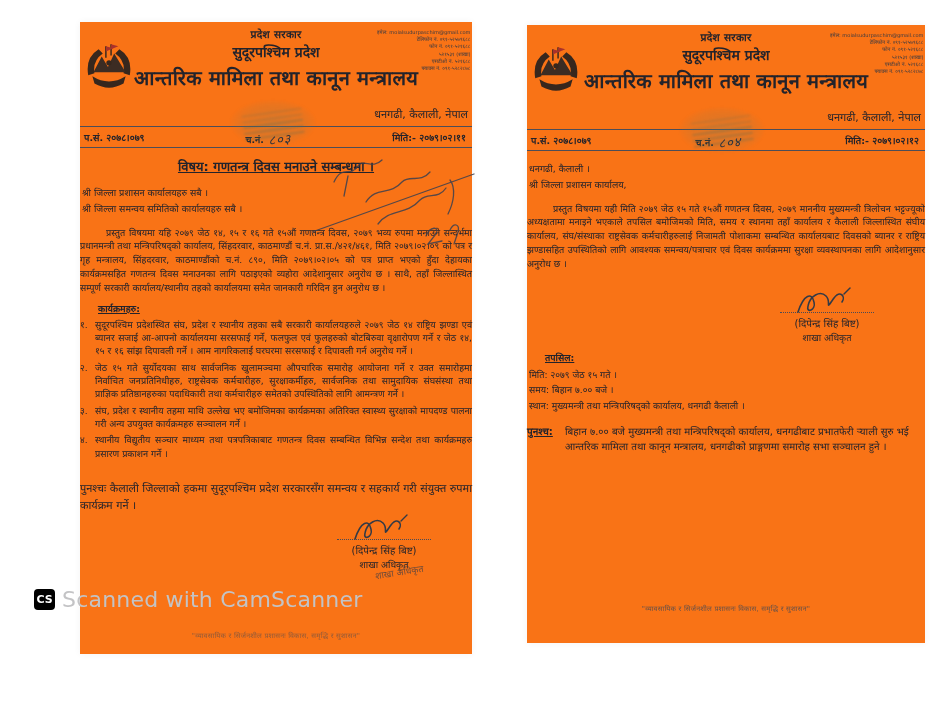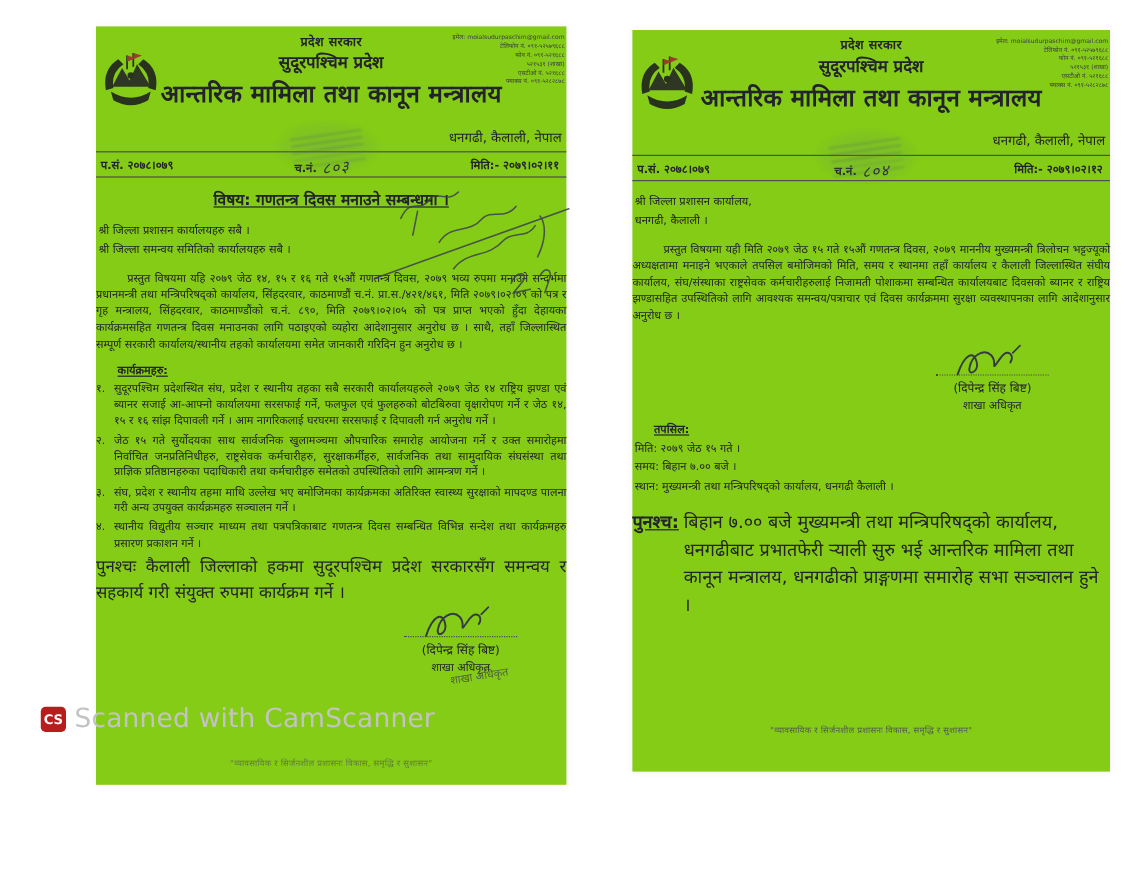--- a/index.html
+++ b/index.html
@@ -1,20 +1,20 @@
 <!DOCTYPE html>
 <html><head>
 <meta charset="utf-8">
 <style>
   * { margin:0; padding:0; box-sizing:border-box; }
   html,body { width:940px; height:726px; background:#ffffff; overflow:hidden;
     font-family:"DejaVu Sans", sans-serif; color:#23232b; }
   .stage { position:relative; width:940px; height:726px; background:#fff; }
 
-  .doc { position:absolute; background:#84cc16; box-shadow:0 0 7px rgba(0,0,0,0.05); }
+  .doc { position:absolute; background:#f97316; box-shadow:0 0 7px rgba(0,0,0,0.05); }
   .doc-left  { left:80px;  top:22px; width:392px; height:632px; }
   .doc-right { left:527px; top:25px; width:398px; height:618px; }
 
   
   .hdr { position:relative; height:104px; }
   .emblem { position:absolute; left:2px; top:18px; width:54px; height:54px; opacity:.88; }
   .hdr-center { text-align:center; padding-top:5px; }
   .hdr-govt { font-size:10.5px; font-weight:bold; letter-spacing:.3px; }
   .hdr-prov { font-size:14px; font-weight:bold; margin-top:1px; }
   .hdr-ministry { font-size:20px; font-weight:bold; margin-top:3px; letter-spacing:.2px; }
@@ -41,22 +41,22 @@
   
   .subject { text-align:center; font-size:13px; font-weight:bold; margin-top:9px;text-decoration:underline; }
   .addr { margin-top:10px; font-size:9.3px; line-height:1.7; padding-left:2px; }
   .para { margin-top:9px; font-size:9.2px; line-height:1.5; text-align:justify;
     text-indent:26px; }
   .sec-head { margin:7px 0 3px 18px; font-size:9.3px; font-weight:bold;
     text-decoration:underline; }
   .prog { display:flex; gap:3px; font-size:9.2px; line-height:1.45; margin-bottom:3px; }
   .prog .num { flex:0 0 12px; }
   .prog .txt { text-align:justify; }
-  .ps { margin-top:3px; font-size:14px; line-height:1.5; text-align:justify; }
-  .ps-flex { display:flex; gap:4px; margin-top:10px; font-size:15px; line-height:1.55; }
+  .ps { margin-top:21px; font-size:11px; line-height:1.5; text-align:justify; }
+  .ps-flex { display:flex; gap:4px; margin-top:10px; font-size:10px; line-height:1.55; }
   .ps-label { flex:0 0 34px; font-weight:bold; text-decoration:underline; }
   .tap-line { font-size:9.2px; line-height:1.7; padding-left:2px; }
 
   
   .sig-block { width:120px; margin-left:auto; text-align:center; position:relative; }
   .doc-left  .sig-block { margin-right:28px; margin-top:-2px; }
   .doc-right .sig-block { margin-right:38px; margin-top:14px; }
   .sig-scribble { display:block; margin:0 auto -7px; }
   .dotline { border-bottom:1.5px dotted #4b4b55; width:94px; margin:0 auto; }
   .sig-name { font-size:10px; margin-top:3px; }
@@ -66,21 +66,21 @@
 
   .footer-motto { position:absolute; left:0; right:0; text-align:center; font-size:7px;
     color:#4a4a52; letter-spacing:.2px; }
   .doc-left  .footer-motto { bottom:14px; opacity:.6; filter:blur(.2px); }
   .doc-right .footer-motto { bottom:30px; opacity:.85; }
 
   
   .hand-note { position:absolute; right:-8px; top:122px; pointer-events:none; }
   .watermark { position:absolute; left:34px; top:587px; display:flex; align-items:center;
     gap:7px; }
-  .cs-badge { width:21px; height:21px; border-radius:4px; background:#b91c1c;
+  .cs-badge { width:21px; height:21px; border-radius:4px; background:#000000;
     color:#fff; font-size:11px; font-weight:bold; display:flex; align-items:center;
     justify-content:center; }
   .wm-text { font-size:22px; color:#c3c3c5; letter-spacing:.2px; }
 </style>
 </head>
 <body>
 
 <div class="stage">
 
   <div class="doc doc-left">
@@ -210,22 +210,22 @@
       <span>प.सं. २०७८।०७९</span>
       <span class="chalani">
         <span>च.नं.</span>
         <span class="chalani-hand">८०४</span>
       </span>
       <span>मिति:- २०७९।०२।१२</span>
     </div>
 
 
     <div class="addr">
+      <div>धनगढी, कैलाली ।</div>
       <div>श्री जिल्ला प्रशासन कार्यालय,</div>
-      <div>धनगढी, कैलाली ।</div>
     </div>
 
     <div class="para">प्रस्तुत विषयमा यही मिति २०७९ जेठ १५ गते १५औं गणतन्त्र दिवस, २०७९ माननीय मुख्यमन्त्री त्रिलोचन भट्टज्यूको अध्यक्षतामा मनाइने भएकाले तपसिल बमोजिमको मिति, समय र स्थानमा तहाँ कार्यालय र कैलाली जिल्लास्थित संघीय कार्यालय, संघ/संस्थाका राष्ट्रसेवक कर्मचारीहरुलाई निजामती पोशाकमा सम्बन्धित कार्यालयबाट दिवसको ब्यानर र राष्ट्रिय झण्डासहित उपस्थितिको लागि आवश्यक समन्वय/पत्राचार एवं दिवस कार्यक्रममा सुरक्षा व्यवस्थापनका लागि आदेशानुसार अनुरोध छ ।</div>
 
     <div class="sig-block">
       <svg class="sig-scribble" width="70" height="34" viewBox="0 0 70 34">
         <path d="M6,27 C12,9 20,7 22,17 C24,25 14,29 16,21 C18,11 28,5 34,11 C40,17 32,27 42,13 C48,5 54,11 50,17" fill="none" stroke="#333a46" stroke-width="1.6" stroke-linecap="round"></path>
         <path d="M52,9 L58,3" fill="none" stroke="#333a46" stroke-width="1.4" stroke-linecap="round"></path>
       </svg>
       <div class="dotline"></div>

